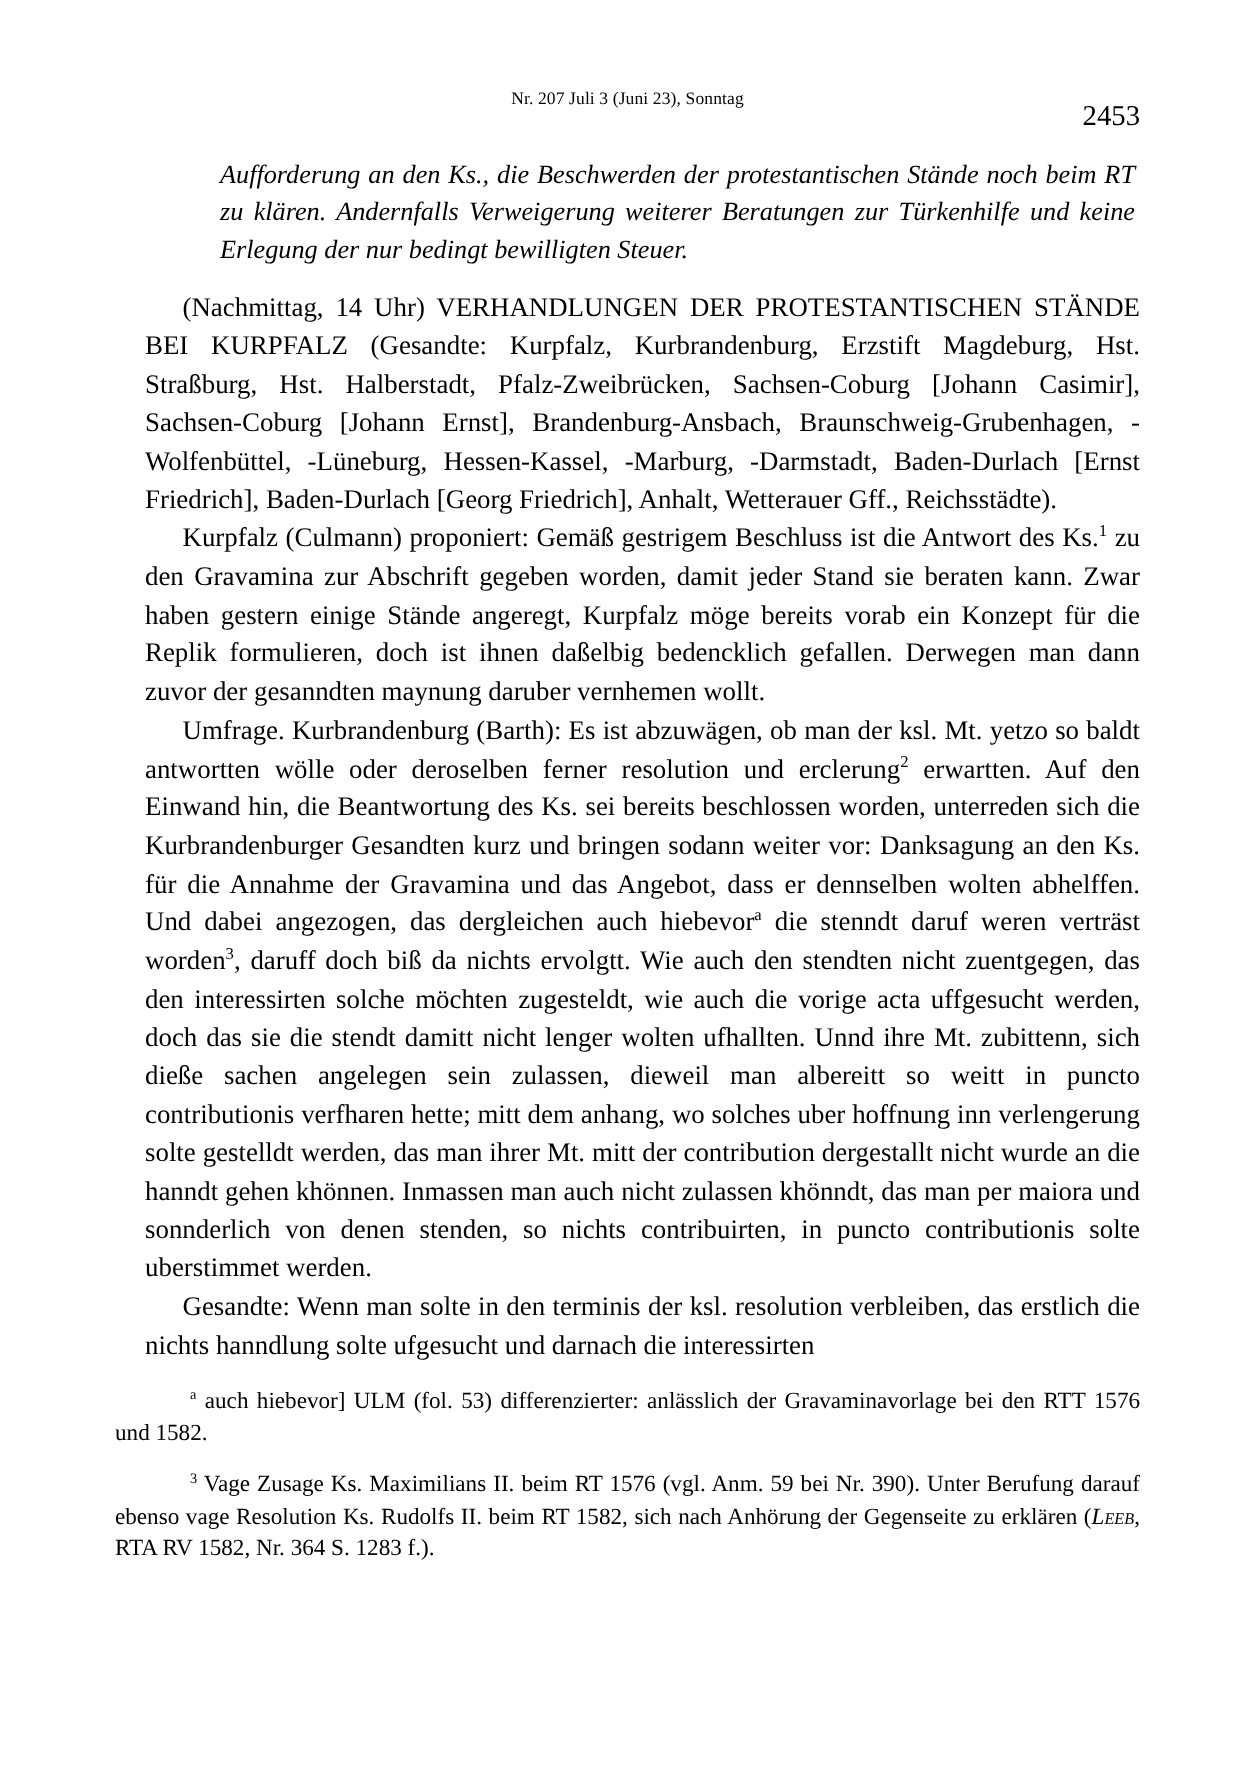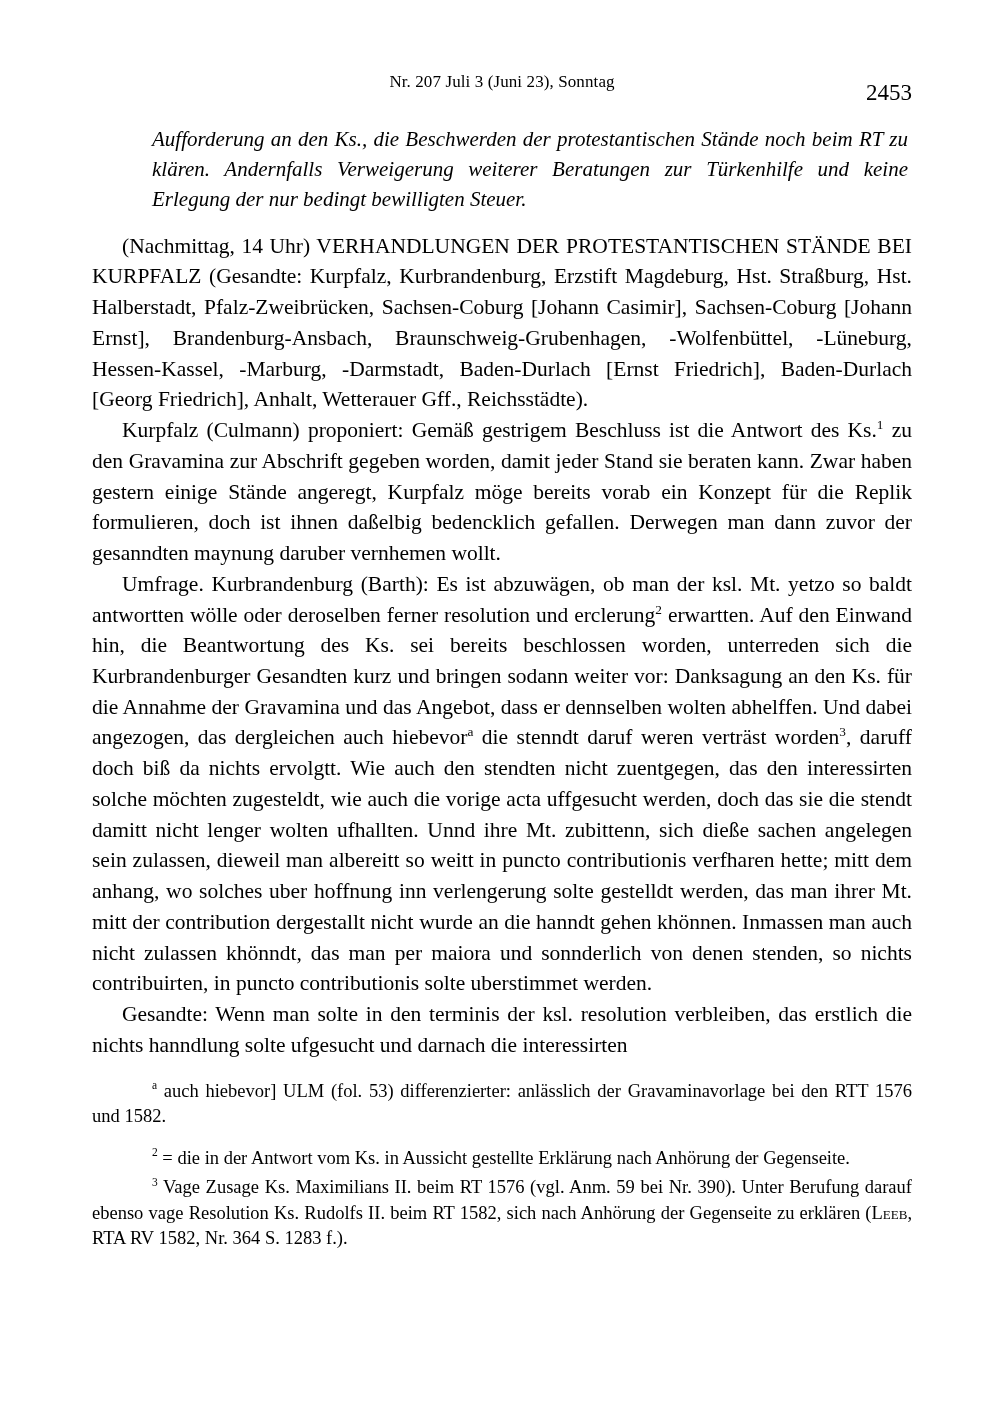--- a/index.html
+++ b/index.html
@@ -26,53 +26,55 @@
   }
   .header {
     display: flex;
     align-items: baseline;
     justify-content: center;
     position: relative;
     height: 34px;
     margin-bottom: 18px;
   }
   .header-center {
-    font-size: 17px;
+    font-size: 14px;
     letter-spacing: 0.1px;
   }
   .header-page {
     position: absolute;
     right: 0;
     bottom: 0;
     font-size: 23px;
   }
   .content {
     font-size: 21.5px;
     line-height: 1.43;
     text-align: justify;
     text-justify: inter-word;
+    margin-left: 24px;
   }
   p {
     margin: 0;
   }
   .blockquote {
     font-style: italic;
     margin: 0 0 16px 60px;
     padding-right: 4px;
     text-align: justify;
     font-size: 21px;
     line-height: 1.44;
   }
   .para {
     text-indent: 30px;
   }
   .it {
   }
   .sc {
     font-variant: small-caps;
+    font-style: italic;
   }
   sup {
     font-size: 0.62em;
     vertical-align: super;
     line-height: 0;
   }
   .notes {
     margin-top: 18px;
     font-size: 18.5px;
     line-height: 1.38;
@@ -129,24 +131,20 @@
   </div>
 
   <div class="notes">
 
     <div class="note note-apparatus note-indent">
       <sup class="marker">a</sup>
       <span>auch hiebevor</span><span class="it">] ULM (fol. 53) differenzierter: anlässlich der Gravaminavorlage bei den RTT 1576 und 1582.</span>
     </div>
 
 
-    <div class="note note-fn note-indent">
-      <sup class="marker">2</sup>
-      <span class="it">= die in der Antwort vom Ks. in Aussicht gestellte Erklärung nach Anhörung der Gegenseite.</span>
-    </div>
 
     <div class="note note-fn-last note-indent">
       <sup class="marker">3</sup>
       <span class="it">Vage Zusage Ks. Maximilians II. beim RT 1576 (vgl. Anm. 59 bei Nr. 390). Unter Berufung darauf ebenso vage Resolution Ks. Rudolfs II. beim RT 1582, sich nach Anhörung der Gegenseite zu erklären (</span><span class="sc">Leeb</span><span class="it">, RTA RV 1582, Nr. 364 S. 1283 f.).</span>
     </div>
 
   </div>
 
 </div>
 

